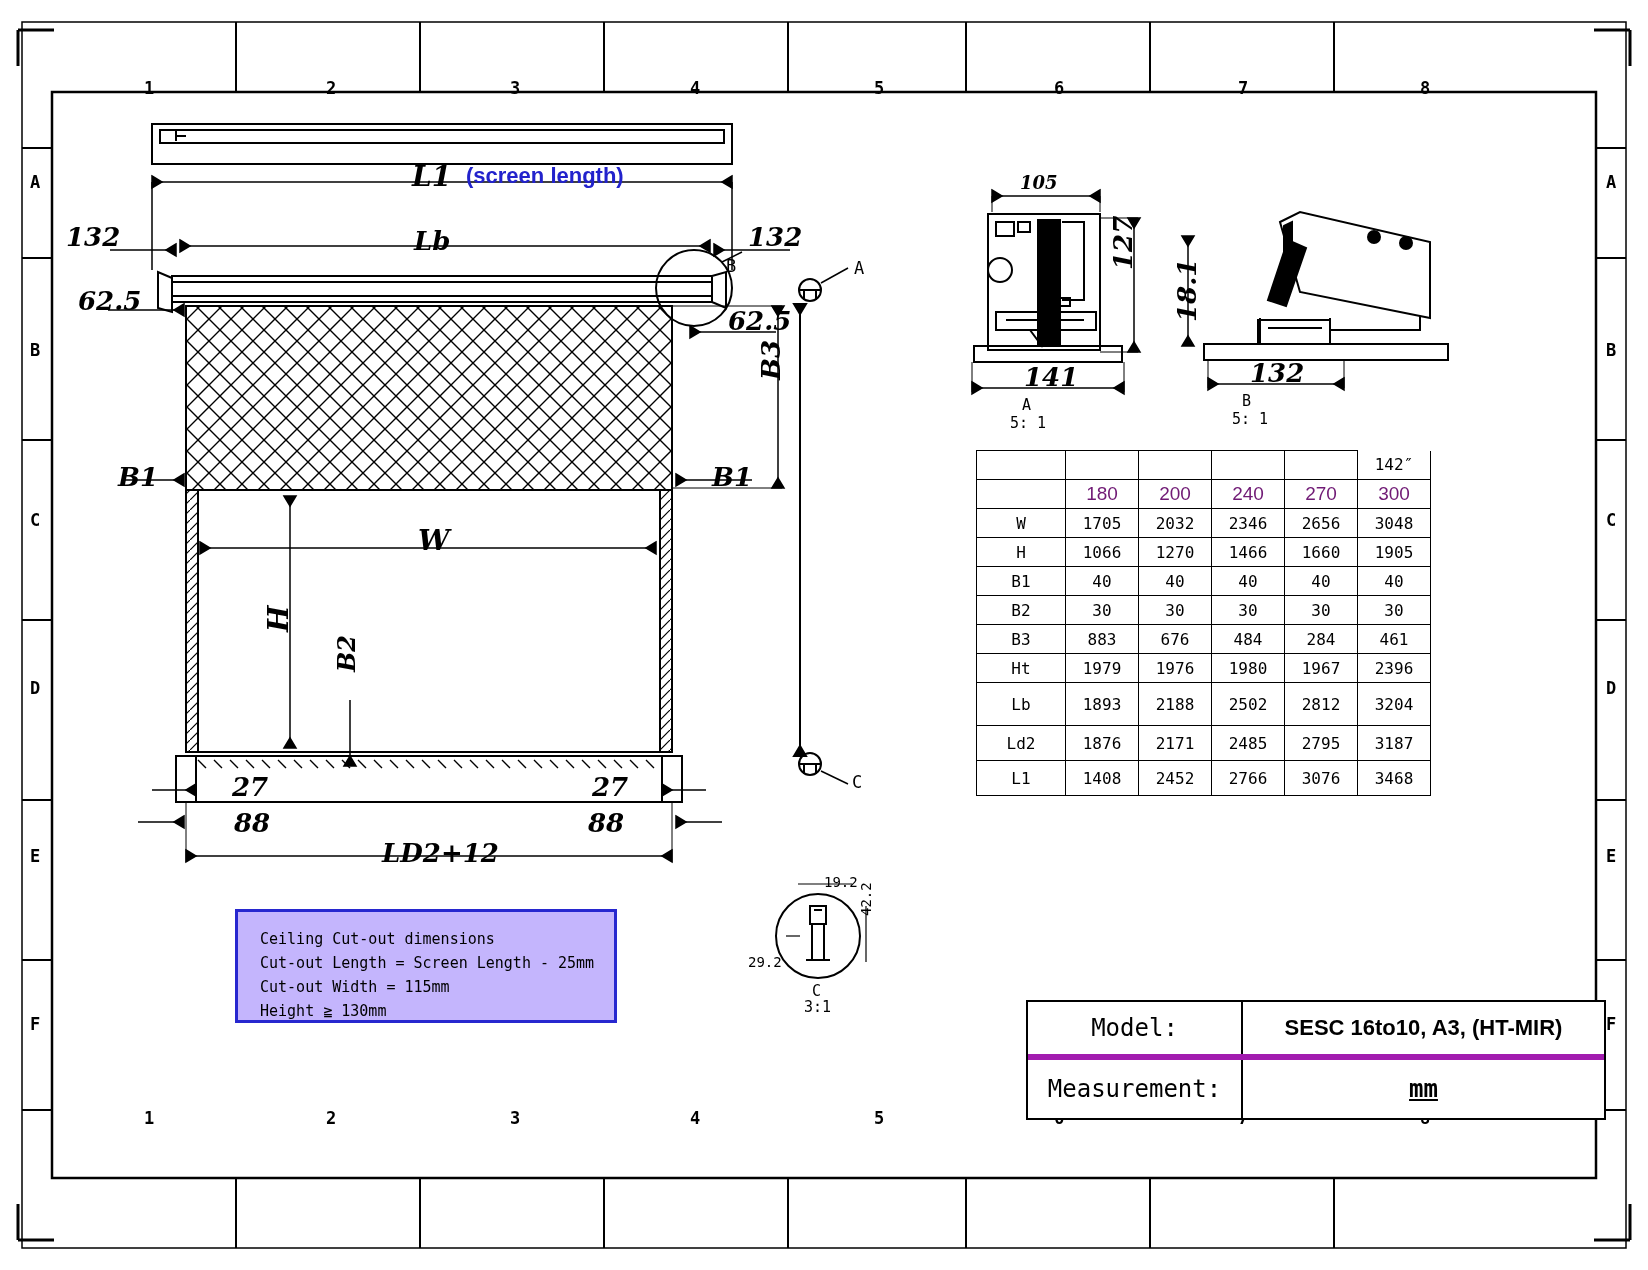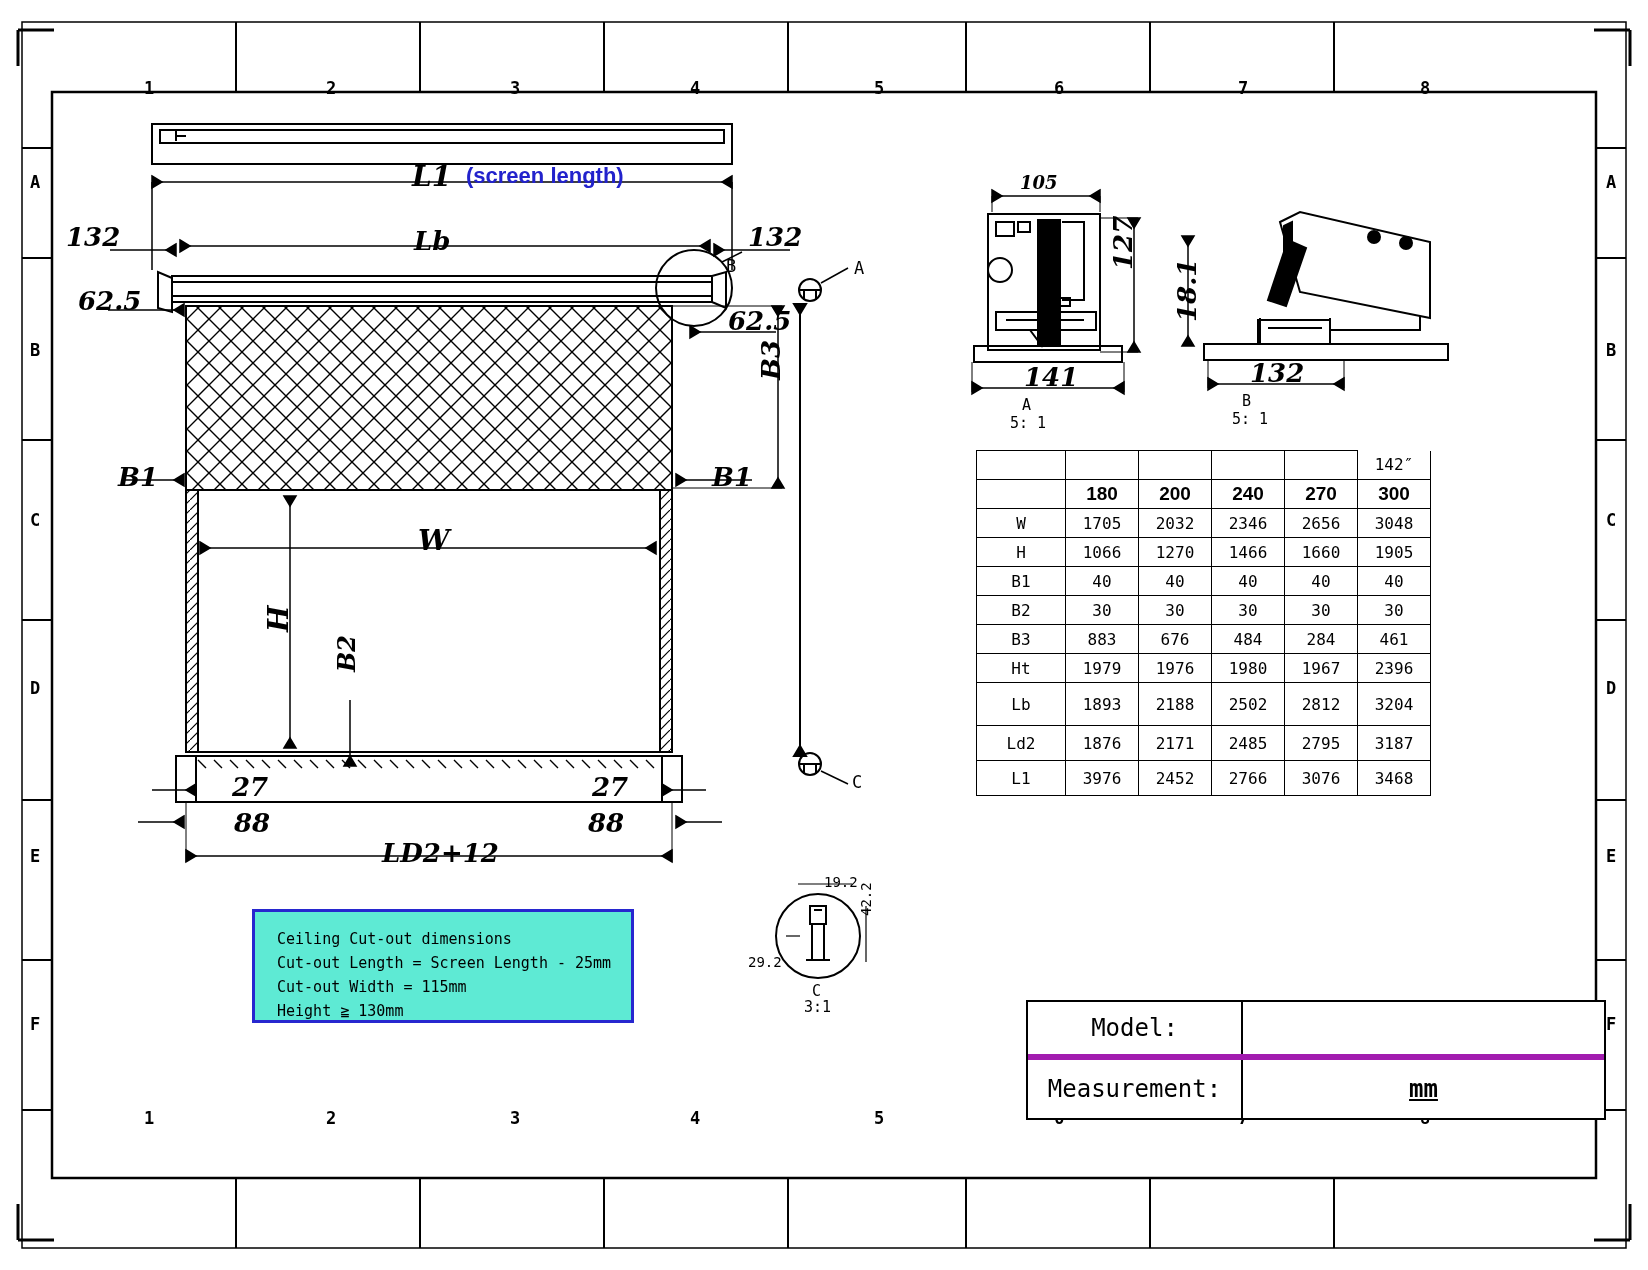--- a/index.html
+++ b/index.html
@@ -39,27 +39,27 @@
   .zonelbl {
     font-family: "DejaVu Sans Mono", monospace;
     font-size: 17px;
     font-weight: bold;
   }
   .blue {
     color: #2222cc;
   }
   .cutout-box {
     position: absolute;
-    left: 252px;
+    left: 235px;
     top: 909px;
     width: 382px;
     height: 114px;
     border: 3px solid #2727cf;
     box-sizing: border-box;
-    background: #5eead4;
+    background: #c4b5fd;
   }
   .cutout-box .line {
     position: absolute;
     left: 22px;
     font-size: 15px;
     font-family: "DejaVu Sans Mono", monospace;
     letter-spacing: 0px;
   }
   table.spec {
     position: absolute;
@@ -76,22 +76,22 @@
     height: 28px;
     padding: 0;
   }
   table.spec td.rowhdr {
     width: 88px;
   }
   table.spec td.val {
     width: 72px;
   }
   table.spec td.hdrnum {
-    color: #000000;
-    font-weight: bold;
+    color: #701a75;
+    font-weight: normal;
     font-size: 19px;
     font-family: "Liberation Sans", sans-serif;
   }
   .titleblock {
     position: absolute;
     left: 1026px;
     top: 1000px;
     width: 580px;
     height: 120px;
     border: 2px solid #000;
@@ -495,39 +495,40 @@
     <tr>
       <td class="rowhdr" style="height:34px;">Ld2</td>
       <td class="val">1876</td>
       <td class="val">2171</td>
       <td class="val">2485</td>
       <td class="val">2795</td>
       <td class="val">3187</td>
     </tr>
     <tr>
       <td class="rowhdr" style="height:34px;">L1</td>
-      <td class="val">3976</td>
+      <td class="val">1408</td>
       <td class="val">2452</td>
       <td class="val">2766</td>
       <td class="val">3076</td>
       <td class="val">3468</td>
     </tr>
   </tbody>
     </table>
 
   <div class="cutout-box">
     <div class="line" style="top:18px;">Ceiling Cut-out dimensions</div>
     <div class="line" style="top:42px;">Cut-out Length = Screen Length - 25mm</div>
     <div class="line" style="top:66px;">Cut-out Width = 115mm</div>
     <div class="line" style="top:90px;">Height ≧ 130mm</div>
   </div>
 
   <div class="titleblock">
     <div class="tbrow">
       <div class="tbkey">Model:</div>
+      <div class="tbval">SESC 16to10, A3, (HT-MIR)</div>
     </div>
     <div class="tbrow">
       <div class="tbkey">Measurement:</div>
       <div class="tbval mono">mm</div>
     </div>
   </div>
 
 </div>
 
 </body></html>

